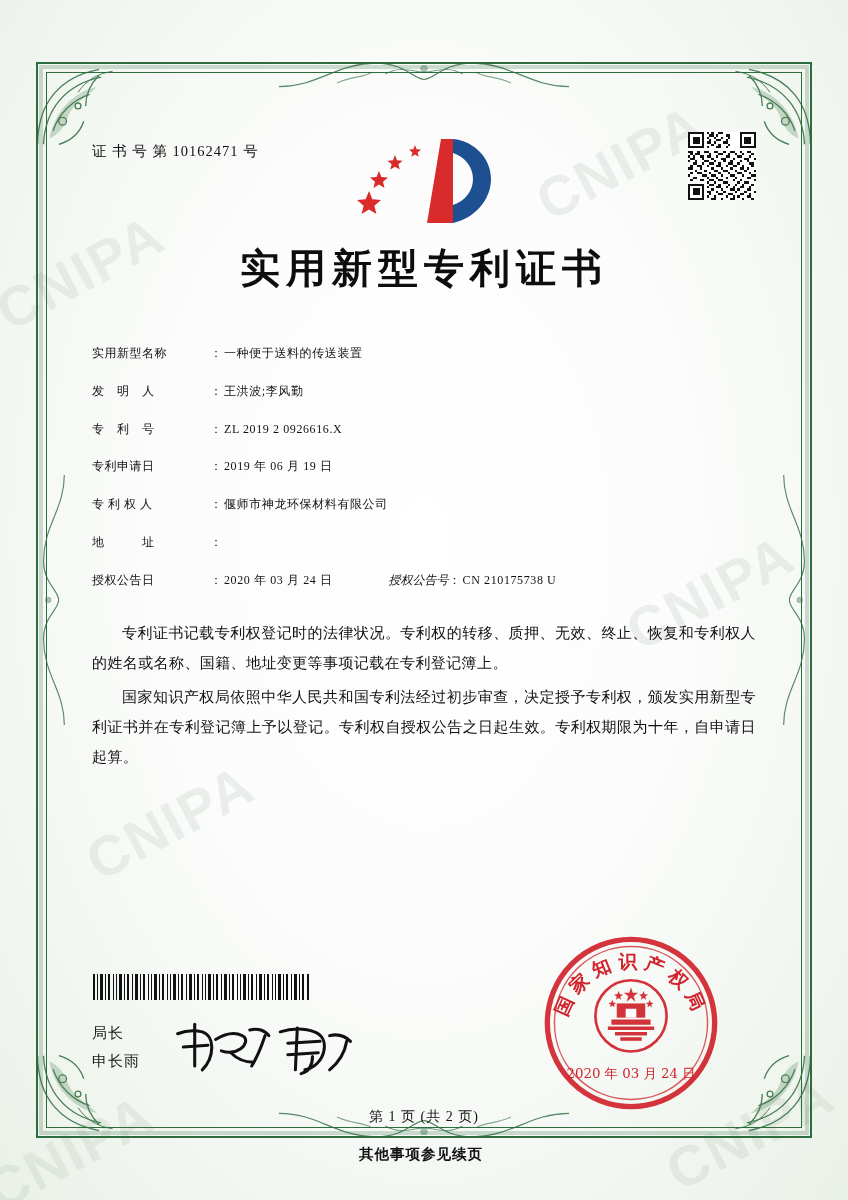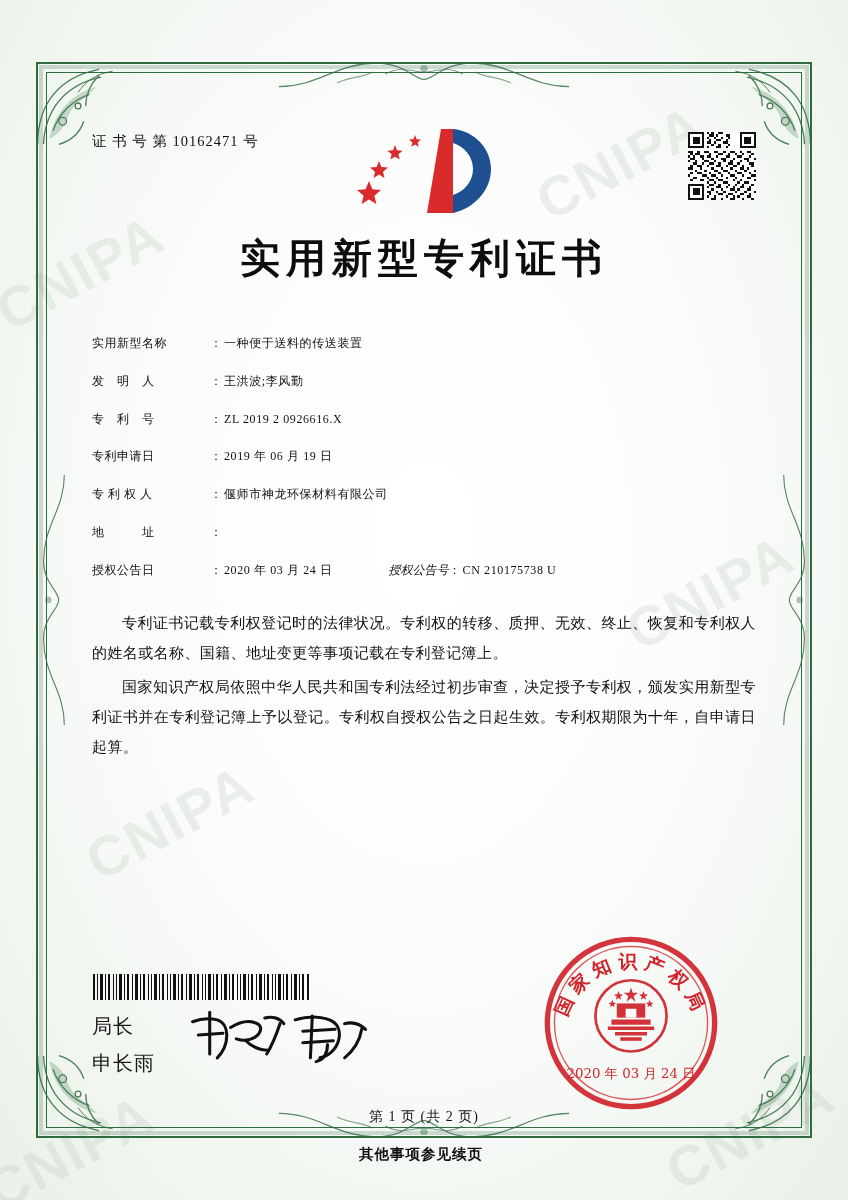--- a/index.html
+++ b/index.html
@@ -91,21 +91,21 @@
     position: absolute;
     left: 92px;
     right: 92px;
     top: 110px;
   }
 
   .cert-number {
     font-size: 14.5px;
     letter-spacing: 1px;
     color: #111;
-    margin-top: 22px;
+    margin-top: 32px;
   }
 
   .qr {
     position: absolute;
     right: 0;
     top: 22px;
     width: 68px;
     height: 68px;
   }
 
@@ -177,21 +177,21 @@
   }
 
   .signature-block {
     position: absolute;
     left: 92px;
     bottom: 118px;
     display: flex;
     align-items: flex-start;
   }
   .sig-labels {
-    font-size: 20px;
+    font-size: 15px;
     line-height: 1.85;
     letter-spacing: 1px;
   }
   .sig-script {
     margin-left: 30px;
     margin-top: -6px;
     width: 190px;
     height: 68px;
     color: #111;
   }

